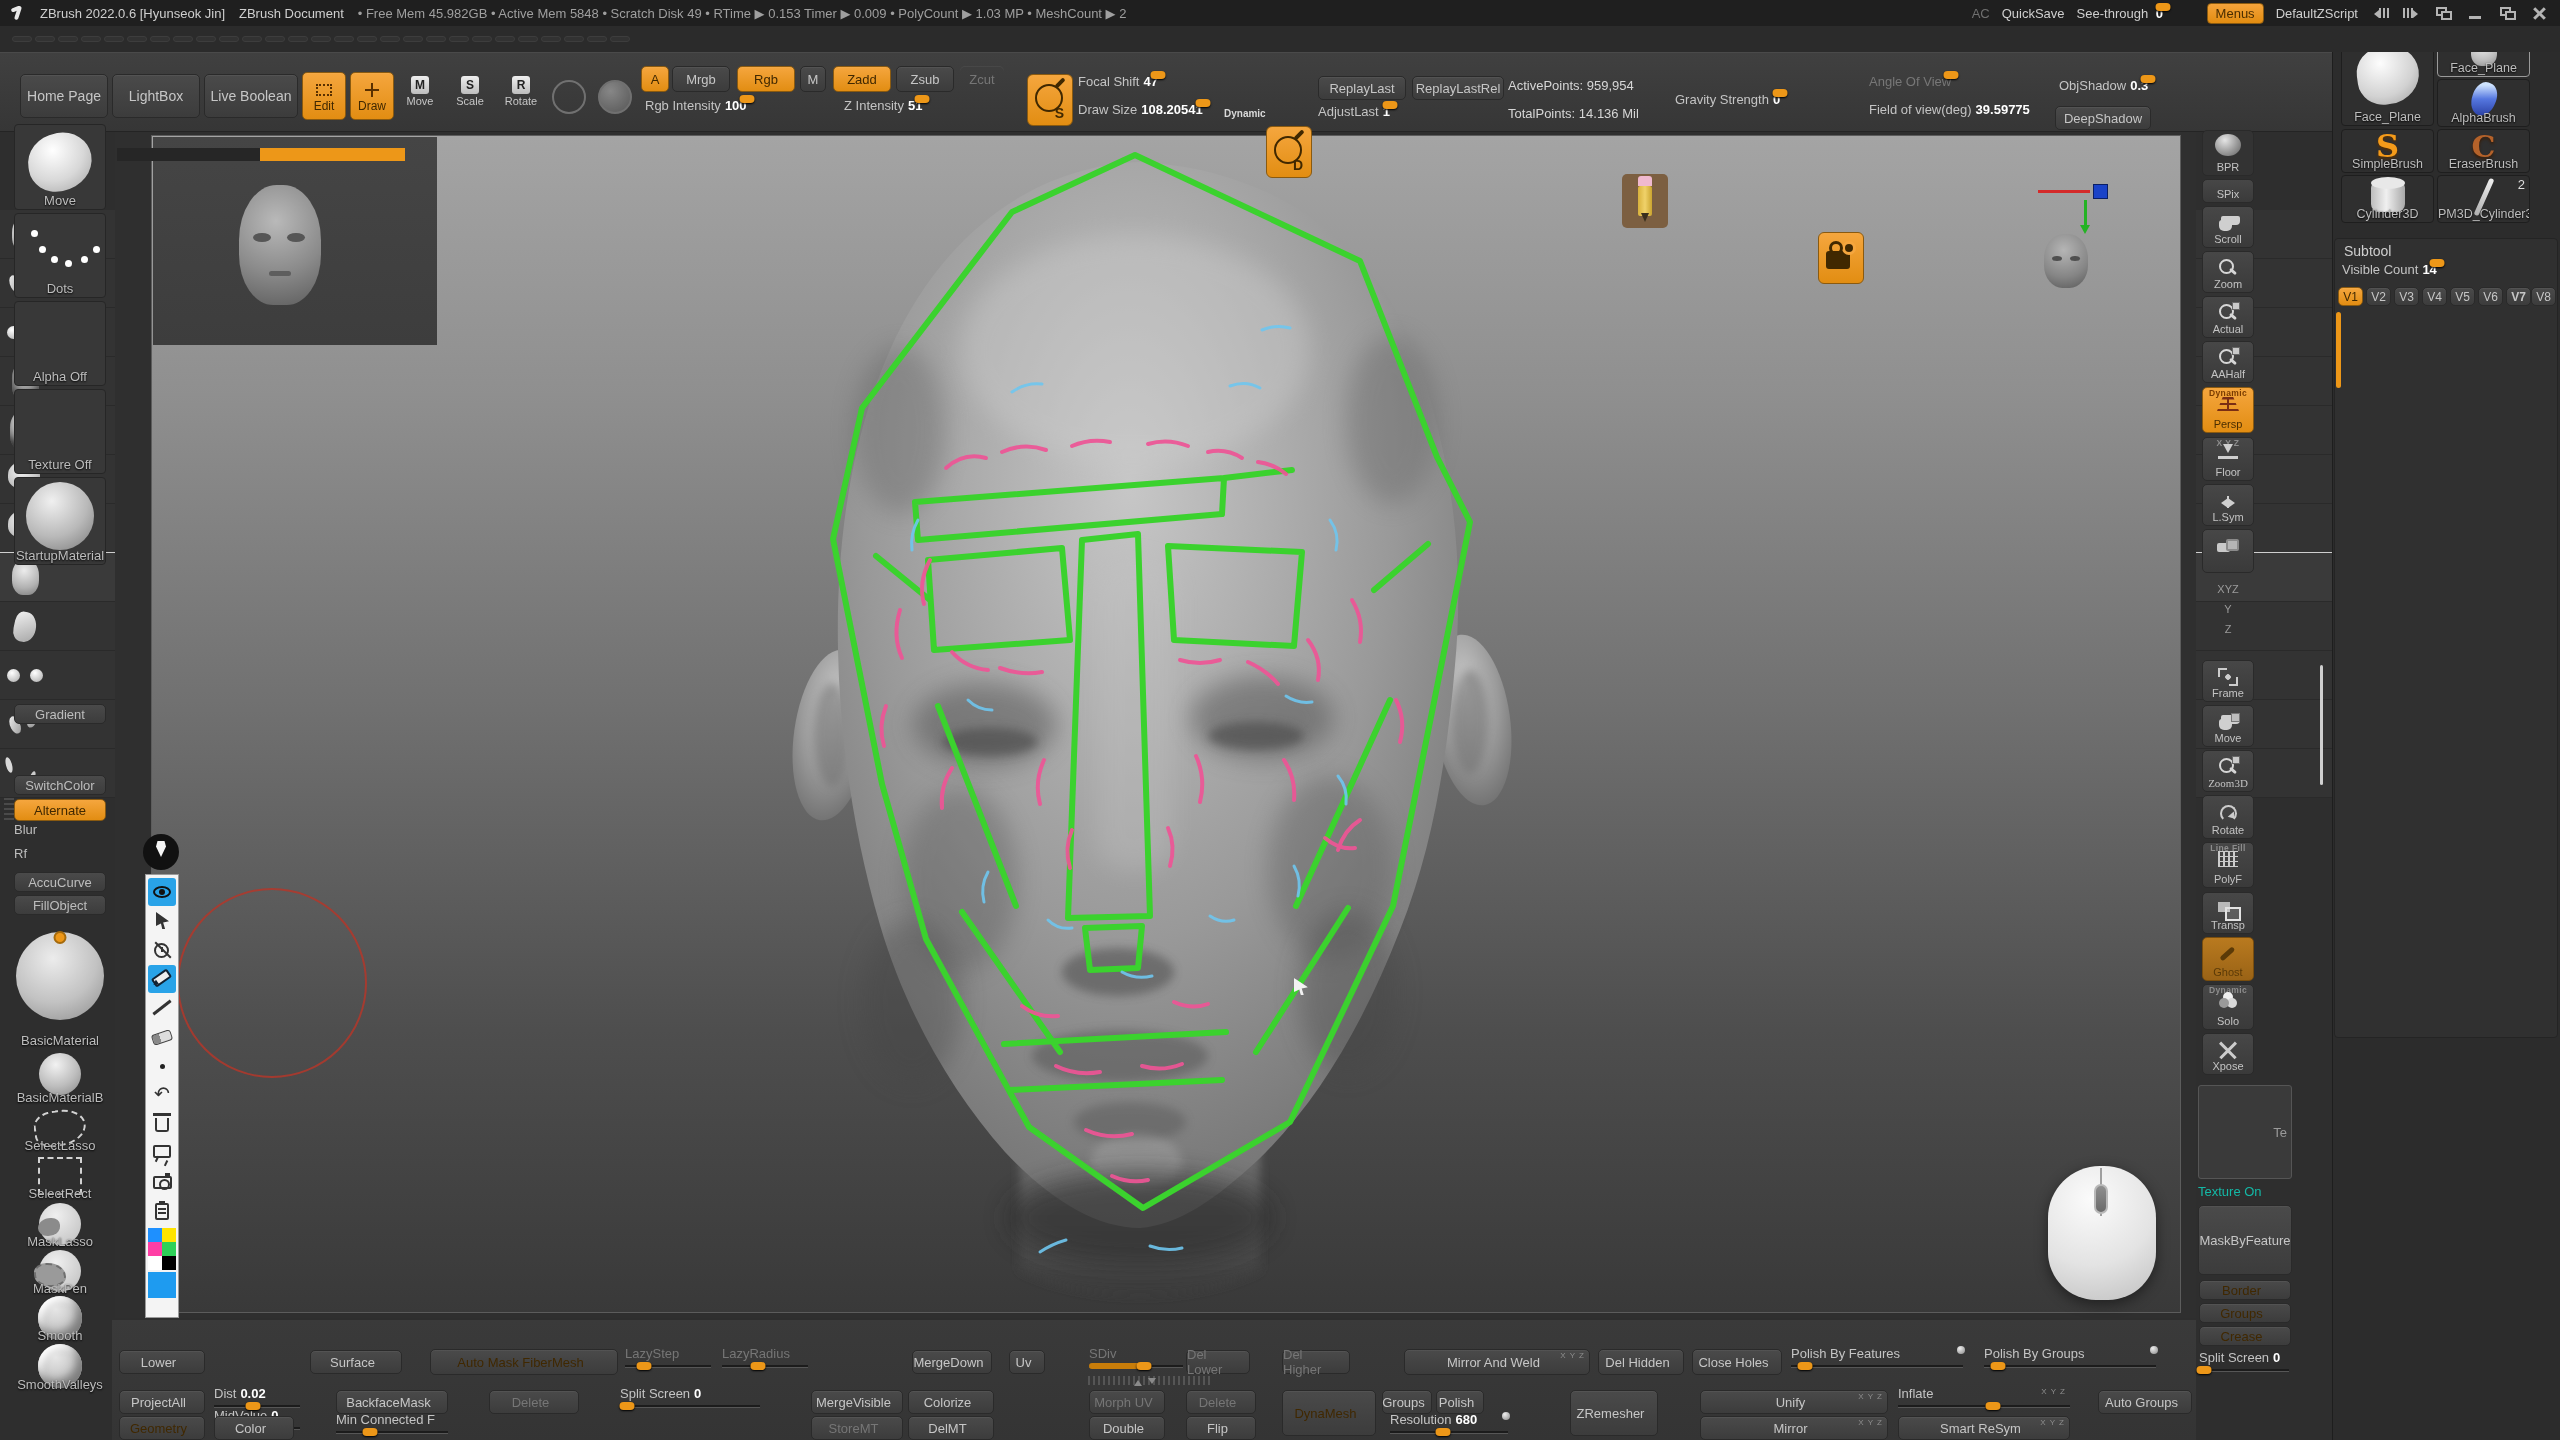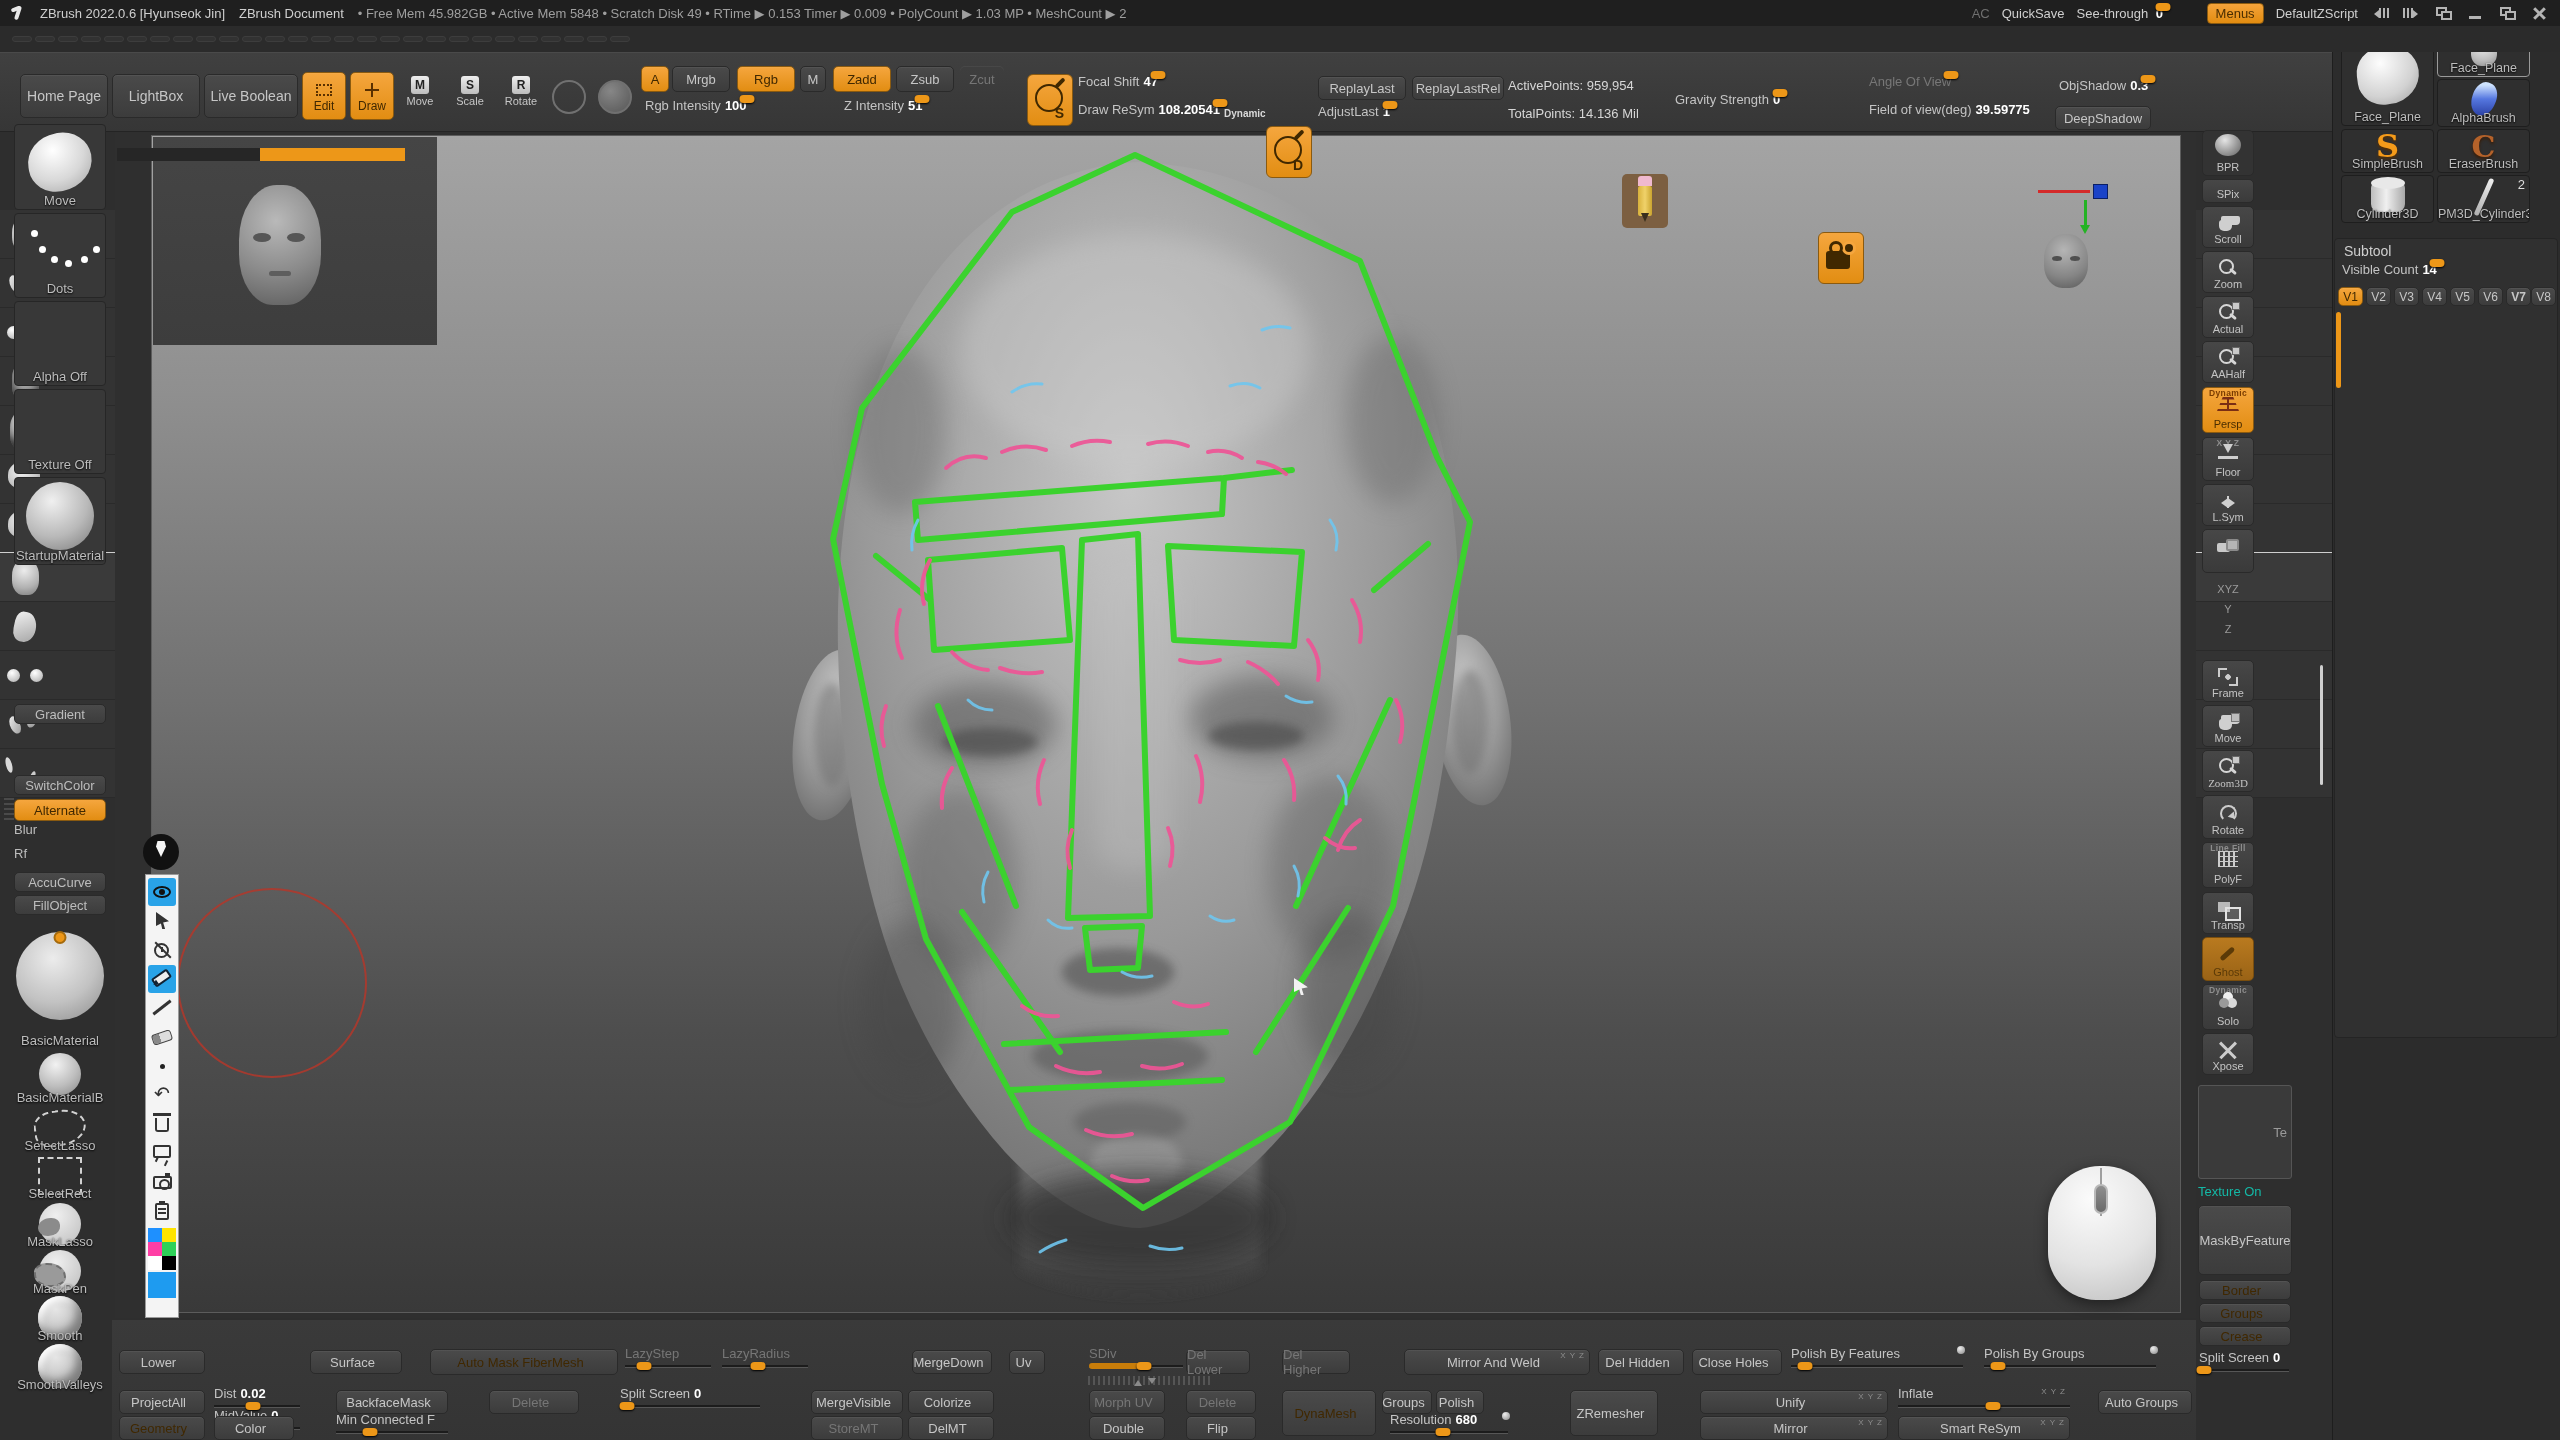--- a/index.html
+++ b/index.html
@@ -365,21 +365,21 @@
   <div class="abs btn z5" style="left:800px;top:66px;width:26px;height:26px">M</div>
   <div class="abs btn on z5" style="left:833px;top:66px;width:58px;height:26px">Zadd</div>
   <div class="abs btn z5" style="left:896px;top:66px;width:58px;height:26px">Zsub</div>
   <div class="abs btn dis z5" style="left:960px;top:66px;width:44px;height:26px;background:none;border:none">Zcut</div>
   <div class="abs sld z5" style="left:645px;top:98px;width:178px"><span>Rgb Intensity</span><b class="val">100</b><span class="trk" style="--p:88%"><i></i></span></div>
   <div class="abs sld z5" style="left:844px;top:98px;width:172px"><span>Z Intensity</span><b class="val">51</b><span class="trk" style="--p:67%"><i></i></span></div>
   <div class="abs strokeicon z5" style="left:1027px;top:74px">
       <b>S</b>
     </div>
   <div class="abs sld z5" style="left:1078px;top:74px;width:190px"><span>Focal Shift</span><b class="val">47</b><span class="trk" style="--p:70%"><i></i></span></div>
-  <div class="abs sld z5" style="left:1078px;top:102px;width:190px"><span>Draw ReSym</span><b class="val">108.20541</b><span class="trk" style="--p:30%"><i></i></span></div>
+  <div class="abs sld z5" style="left:1078px;top:102px;width:190px"><span>Draw Size</span><b class="val">108.20541</b><span class="trk" style="--p:30%"><i></i></span></div>
   <div class="abs z5" style="left:1224px;top:108px;font-size:10px;font-weight:bold;color:#d9d9d9">Dynamic</div>
   <div class="abs strokeicon z5" style="left:1266px;top:74px">
       <b>D</b>
     </div>
   <div class="abs btn z5" style="left:1318px;top:76px;width:88px;height:24px">ReplayLast</div>
   <div class="abs btn z5" style="left:1412px;top:76px;width:92px;height:24px">ReplayLastRel</div>
   <div class="abs sld z5" style="left:1318px;top:104px;width:150px"><span>AdjustLast</span><b class="val">1</b><span class="trk" style="--p:85%"><i></i></span></div>
   <div class="abs ptstat z5" style="left:1508px;top:78px">ActivePoints: 959,954</div>
   <div class="abs ptstat z5" style="left:1508px;top:106px">TotalPoints: 14.136 Mil</div>
   <div class="abs pencil z5" style="left:1622px;top:70px">

